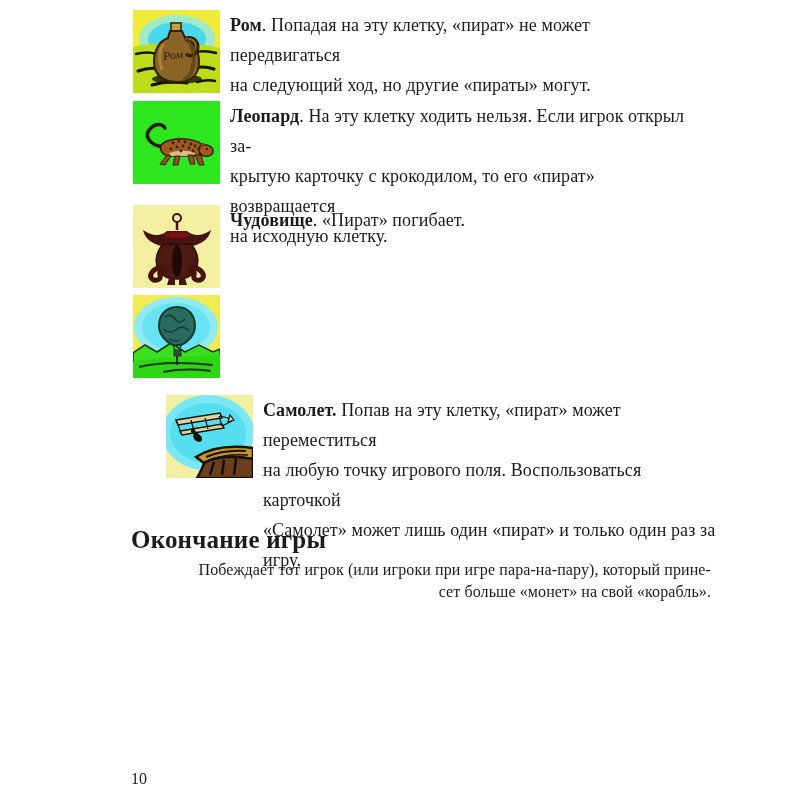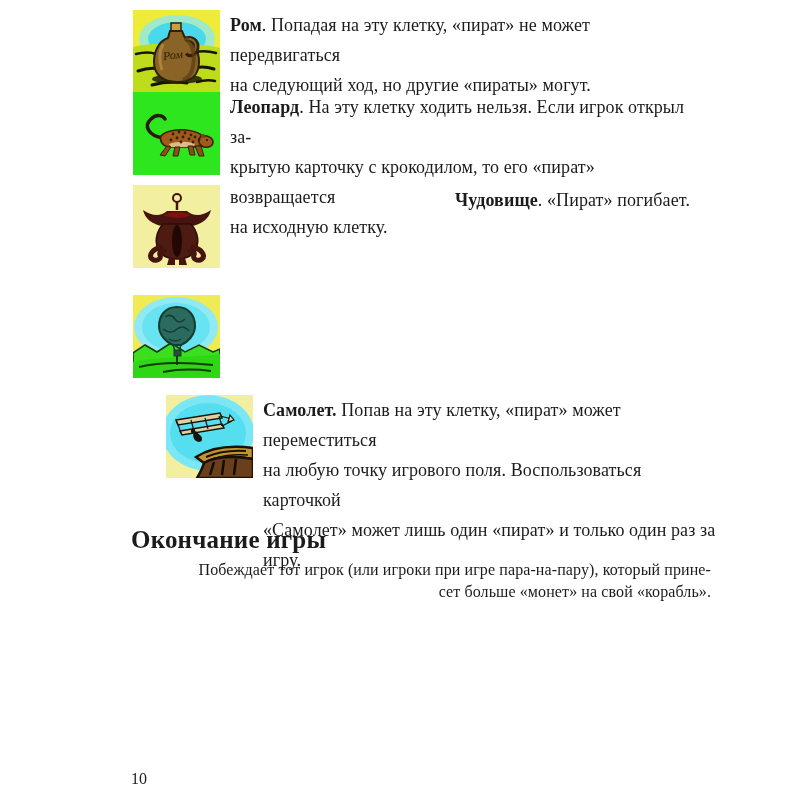--- a/index.html
+++ b/index.html
@@ -1,21 +1,21 @@
 <!DOCTYPE html>
 <html><head>
 <meta charset="utf-8">
 <style>
   html,body { margin:0; padding:0; background:#ffffff; }
   .page {
     position:relative; width:800px; height:800px; background:#ffffff;
     font-family:"Liberation Serif", serif; color:#1b1b1b; overflow:hidden;
   }
   .row { position:absolute; left:133px; display:flex; gap:10px; align-items:flex-start; }
-  .r1{ top:10px; } .r2{ top:92px; } .r3{ top:185px;text-align:right; } .r4{ top:295px; } .r5{ top:395px;margin-left:33px; }
+  .r1{ top:10px; } .r2{ top:101px; } .r3{ top:205px; } .r4{ top:295px; } .r5{ top:395px;margin-left:33px; }
   .card { width:87px; height:83px; flex:0 0 87px; display:block; }
   .desc {
     margin:0; width:460px; font-size:18px; line-height:30px;
     white-space:pre-line; letter-spacing:0.1px;
   }
   .desc b { font-weight:bold; }
   .section { position:absolute; left:131px; top:510px; width:580px; }
   .section h1 { margin:16px 0 5px 0; font-size:25px; font-weight:bold; letter-spacing:0.2px; }
   .section p { margin:0; font-size:16px; line-height:21.5px; white-space:pre-line; letter-spacing:0.1px;text-align:right; }
   .page-number { position:absolute; left:131px; top:770px; font-size:16px;font-family:Liberation Serif, serif; }

